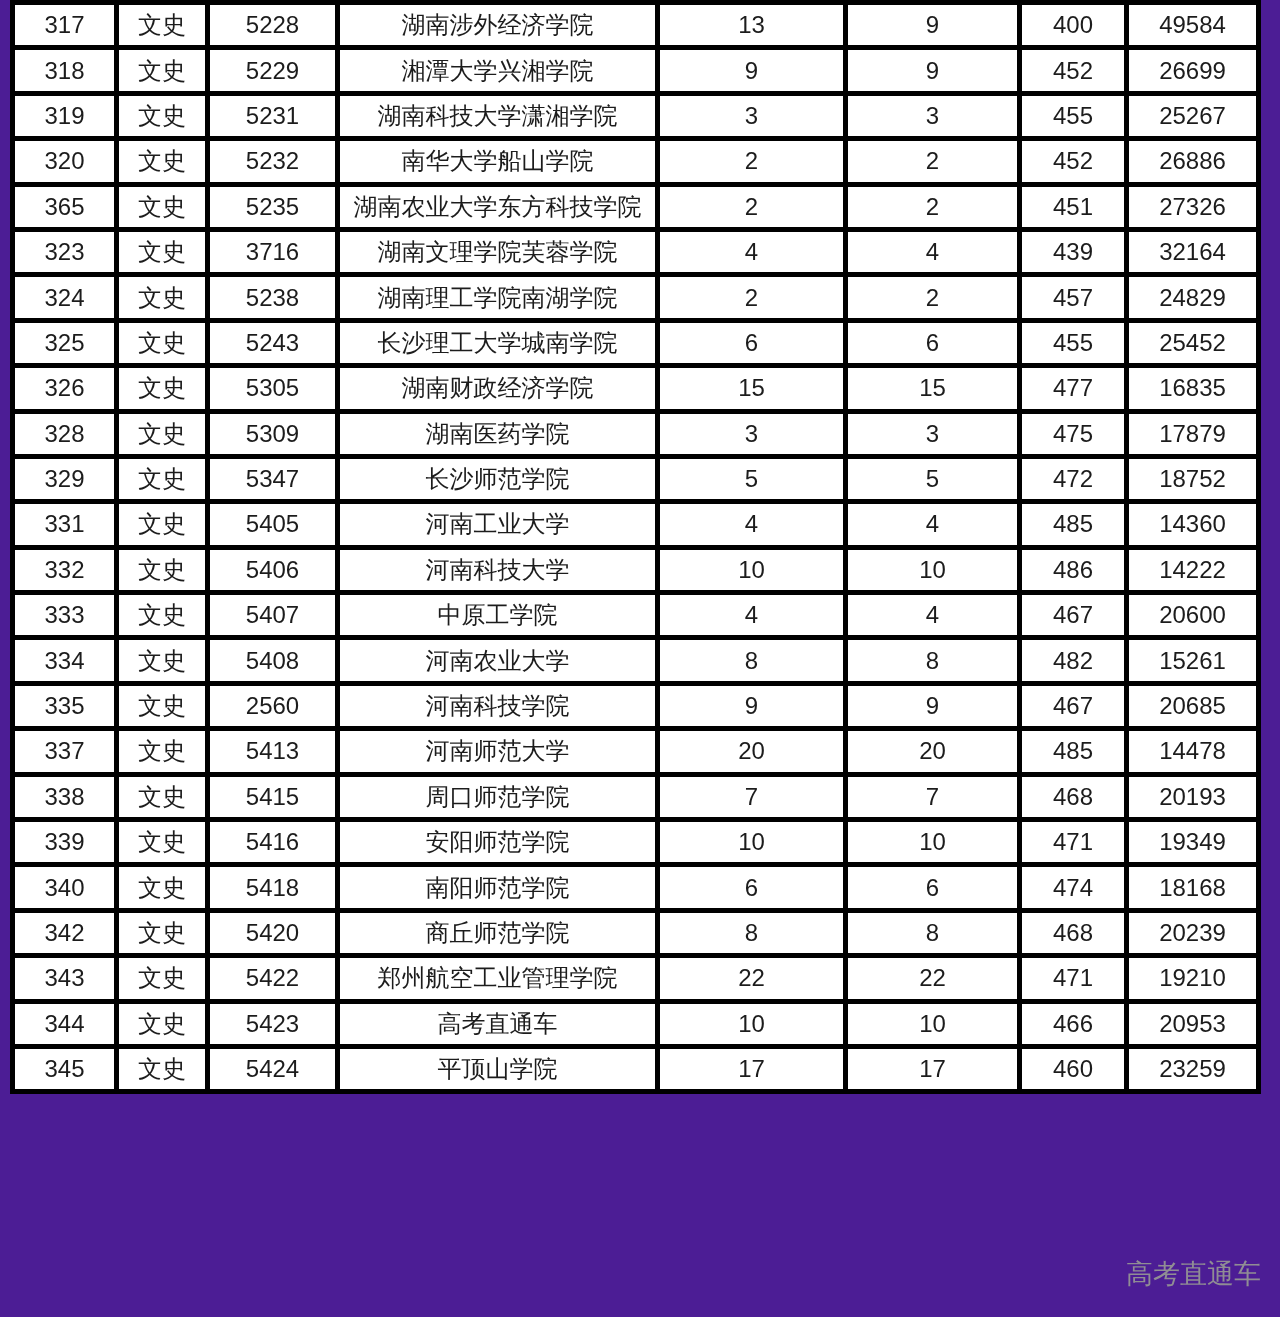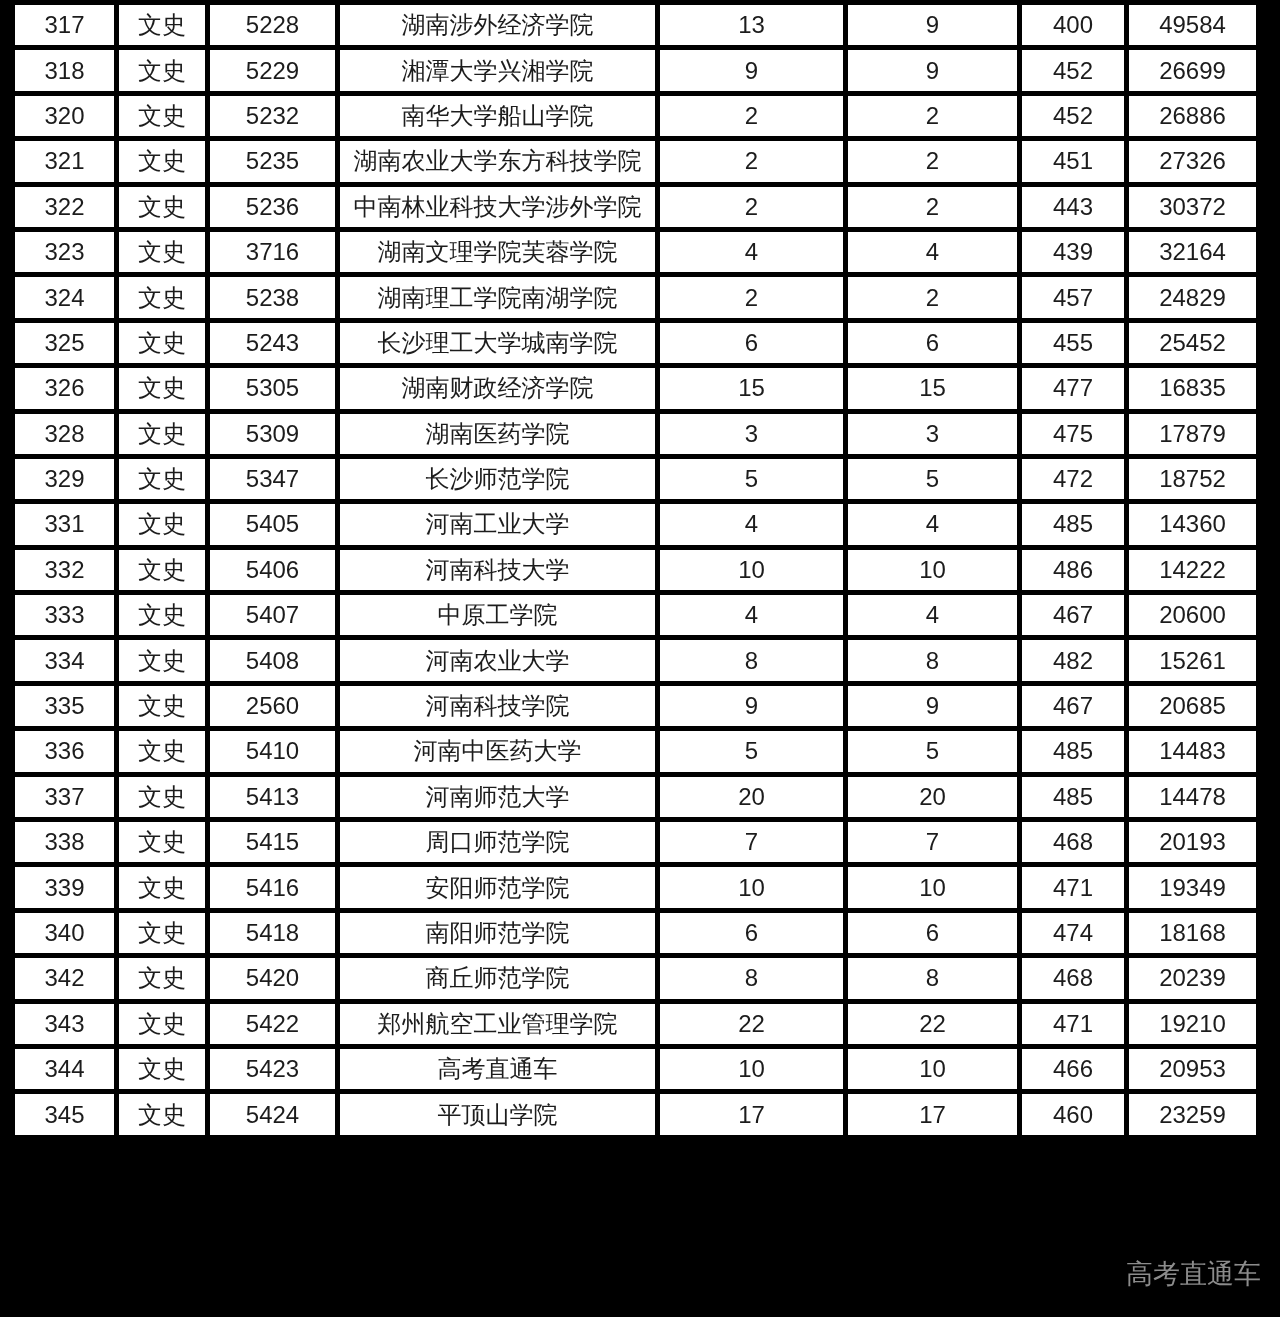--- a/index.html
+++ b/index.html
@@ -8,21 +8,21 @@
     background: #ffffff;
     width: 1280px;
     height: 1317px;
     overflow: hidden;
     font-family: "Liberation Sans", "DejaVu Sans", sans-serif;
   }
   .page {
     position: relative;
     width: 1280px;
     height: 1317px;
-    background: #000000;
+    background: #4c1d95;
   }
   table.score-table {
     position: absolute;
     left: 10px;
     top: 0;
     border-collapse: collapse;
     table-layout: fixed;
     width: 1246px;
   }
   table.score-table td {
@@ -84,48 +84,48 @@
           <td>318</td>
           <td>文史</td>
           <td>5229</td>
           <td>湘潭大学兴湘学院</td>
           <td>9</td>
           <td>9</td>
           <td>452</td>
           <td>26699</td>
         </tr>
         <tr>
+          <td>319</td>
+          <td>文史</td>
+          <td>5231</td>
+          <td>湖南科技大学潇湘学院</td>
+          <td>3</td>
+          <td>3</td>
+          <td>455</td>
+          <td>25267</td>
+        </tr>
+        <tr>
           <td>320</td>
           <td>文史</td>
           <td>5232</td>
           <td>南华大学船山学院</td>
           <td>2</td>
           <td>2</td>
           <td>452</td>
           <td>26886</td>
         </tr>
         <tr>
-          <td>321</td>
+          <td>365</td>
           <td>文史</td>
           <td>5235</td>
           <td>湖南农业大学东方科技学院</td>
           <td>2</td>
           <td>2</td>
           <td>451</td>
           <td>27326</td>
-        </tr>
-        <tr>
-          <td>322</td>
-          <td>文史</td>
-          <td>5236</td>
-          <td>中南林业科技大学涉外学院</td>
-          <td>2</td>
-          <td>2</td>
-          <td>443</td>
-          <td>30372</td>
         </tr>
         <tr>
           <td>323</td>
           <td>文史</td>
           <td>3716</td>
           <td>湖南文理学院芙蓉学院</td>
           <td>4</td>
           <td>4</td>
           <td>439</td>
           <td>32164</td>
@@ -224,30 +224,20 @@
           <td>335</td>
           <td>文史</td>
           <td>2560</td>
           <td>河南科技学院</td>
           <td>9</td>
           <td>9</td>
           <td>467</td>
           <td>20685</td>
         </tr>
         <tr>
-          <td>336</td>
-          <td>文史</td>
-          <td>5410</td>
-          <td>河南中医药大学</td>
-          <td>5</td>
-          <td>5</td>
-          <td>485</td>
-          <td>14483</td>
-        </tr>
-        <tr>
           <td>337</td>
           <td>文史</td>
           <td>5413</td>
           <td>河南师范大学</td>
           <td>20</td>
           <td>20</td>
           <td>485</td>
           <td>14478</td>
         </tr>
         <tr>

